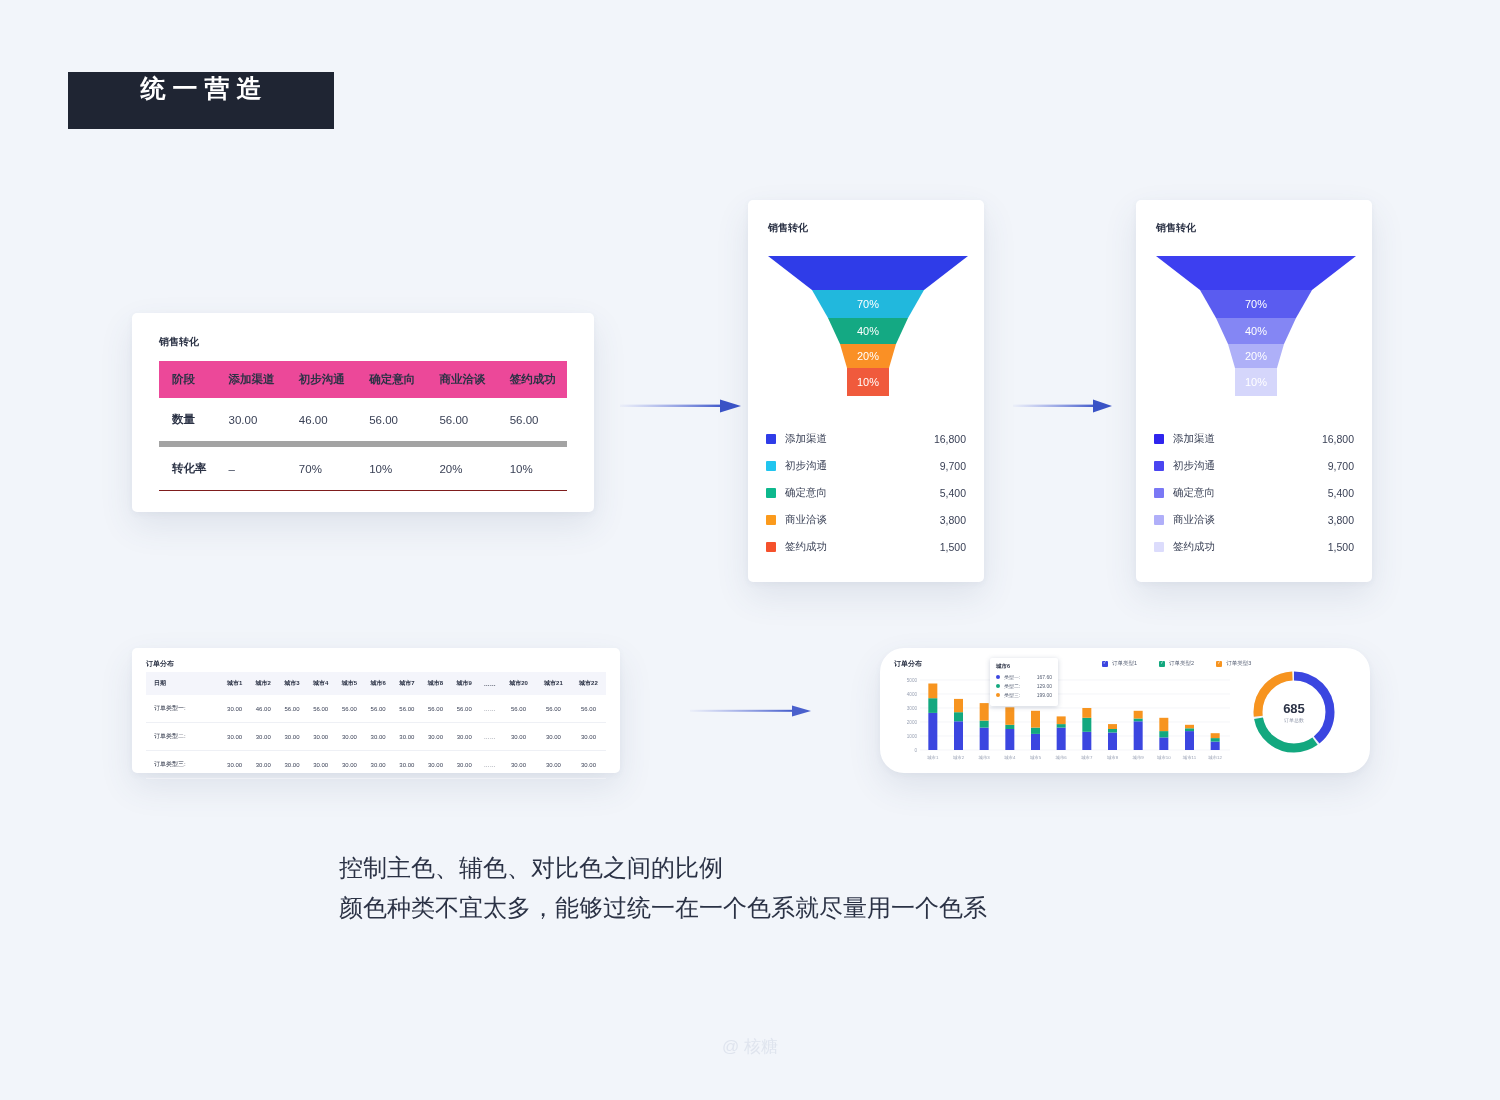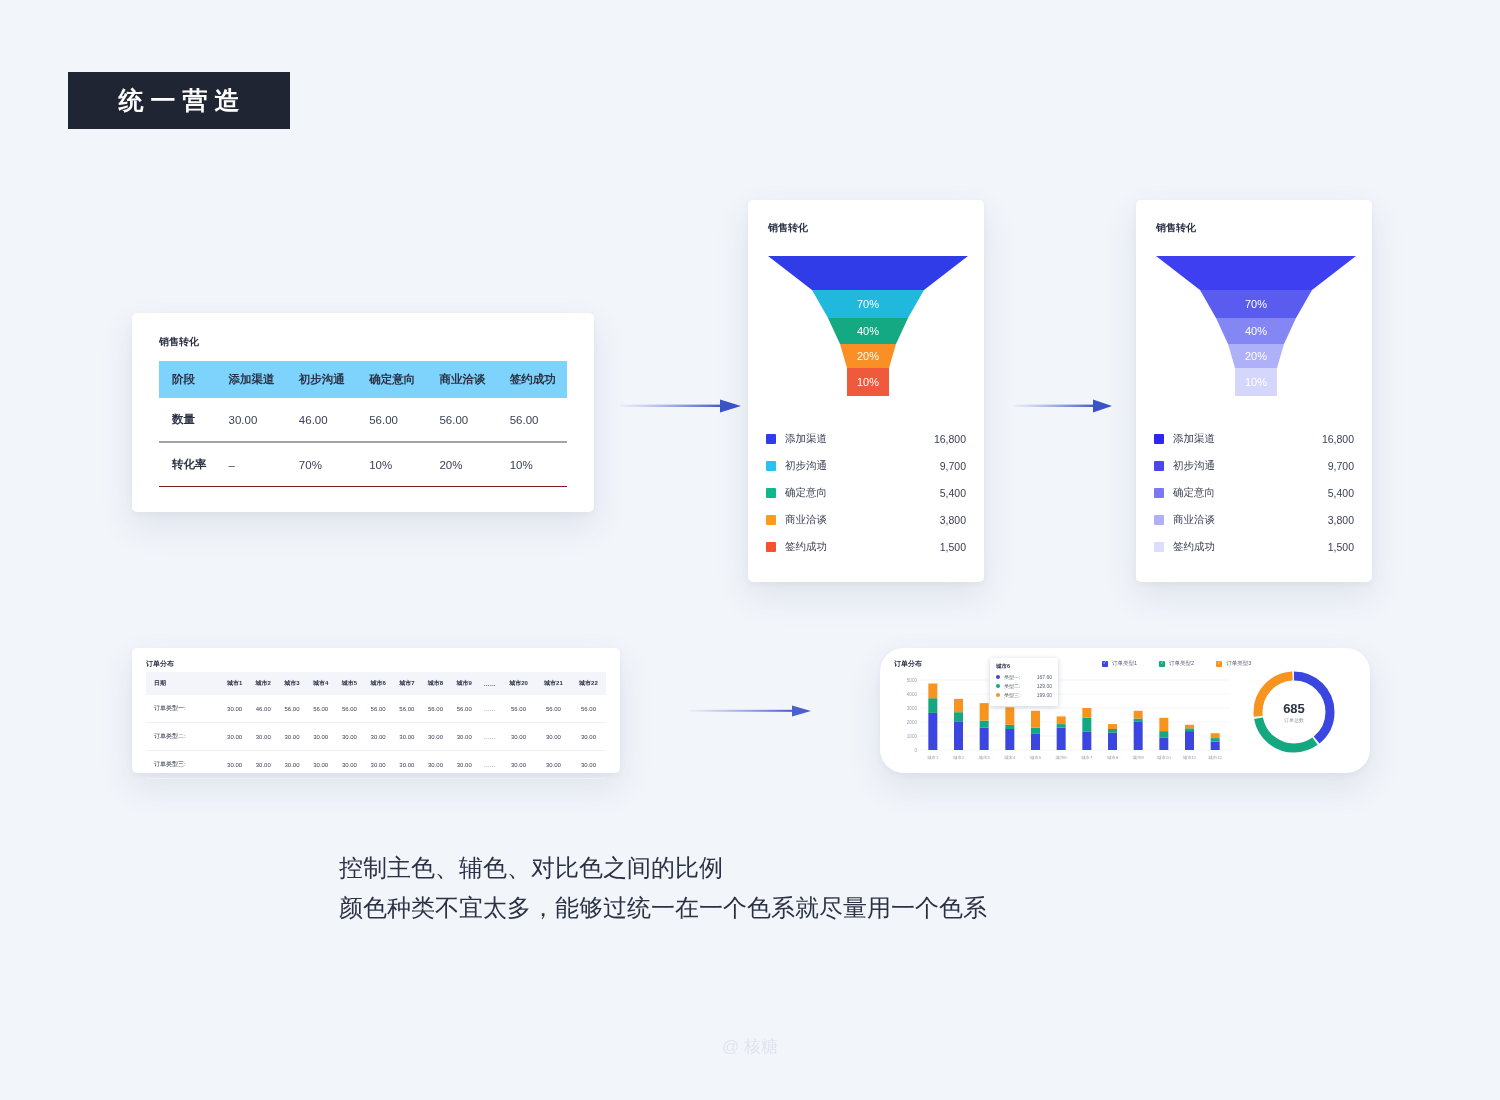--- a/index.html
+++ b/index.html
@@ -7,23 +7,23 @@
     width: 1500px; height: 1100px;
     background: #f2f5fa;
     font-family: "Liberation Sans", "DejaVu Sans", sans-serif;
     overflow: hidden;
   }
   .stage { position: relative; width: 1500px; height: 1100px; }
 
   
   .title-badge {
     position: absolute; left: 68px; top: 72px;
-    width: 222px; height: 57px;
+    width: 266px; height: 57px;
     background: #1f2533;
-    display: flex; align-items: center; justify-content: center;
+    display: flex; justify-content: center;
   }
   .title-badge span {
     color: #ffffff; font-size: 25px; font-weight: 700;
     letter-spacing: 7px; text-indent: 7px;
   }
 
   
   .card {
     position: absolute; background: #ffffff;
     border-radius: 5px;
@@ -34,27 +34,27 @@
   }
 
   
   #conv-table-card { left: 132px; top: 313px; width: 462px; height: 199px; }
   #conv-table-card .card-title { position: absolute; left: 27px; top: 22px; }
   table.conv {
     position: absolute; left: 27px; top: 48px;
     width: 408px; border-collapse: collapse;
   }
   table.conv th {
-    background: #7dd3fc; font-size: 11.5px; font-weight: 700;
+    background: #ec4899; font-size: 11.5px; font-weight: 700;
     color: #2b3245; text-align: left; padding: 11px 0 11px 13px;
     white-space: nowrap;
   }
   table.conv td {
     font-size: 11.5px; color: #3a4156; padding: 14px 0 14px 13px;
-    border-bottom: 2px solid #a3a3a3; white-space: nowrap;
+    border-bottom: 6px solid #a3a3a3; white-space: nowrap;
   }
   table.conv td.lbl { font-weight: 700; color: #2b3245; }
   table.conv tr:last-child td { border-bottom: 1px solid #7f1d1d; }
 
   
   .funnel-card { width: 236px; height: 382px; }
   #funnel-color { left: 748px; top: 200px; }
   #funnel-mono  { left: 1136px; top: 200px; }
   .funnel-card .card-title { position: absolute; left: 20px; top: 21px; }
   .funnel-wrap {

